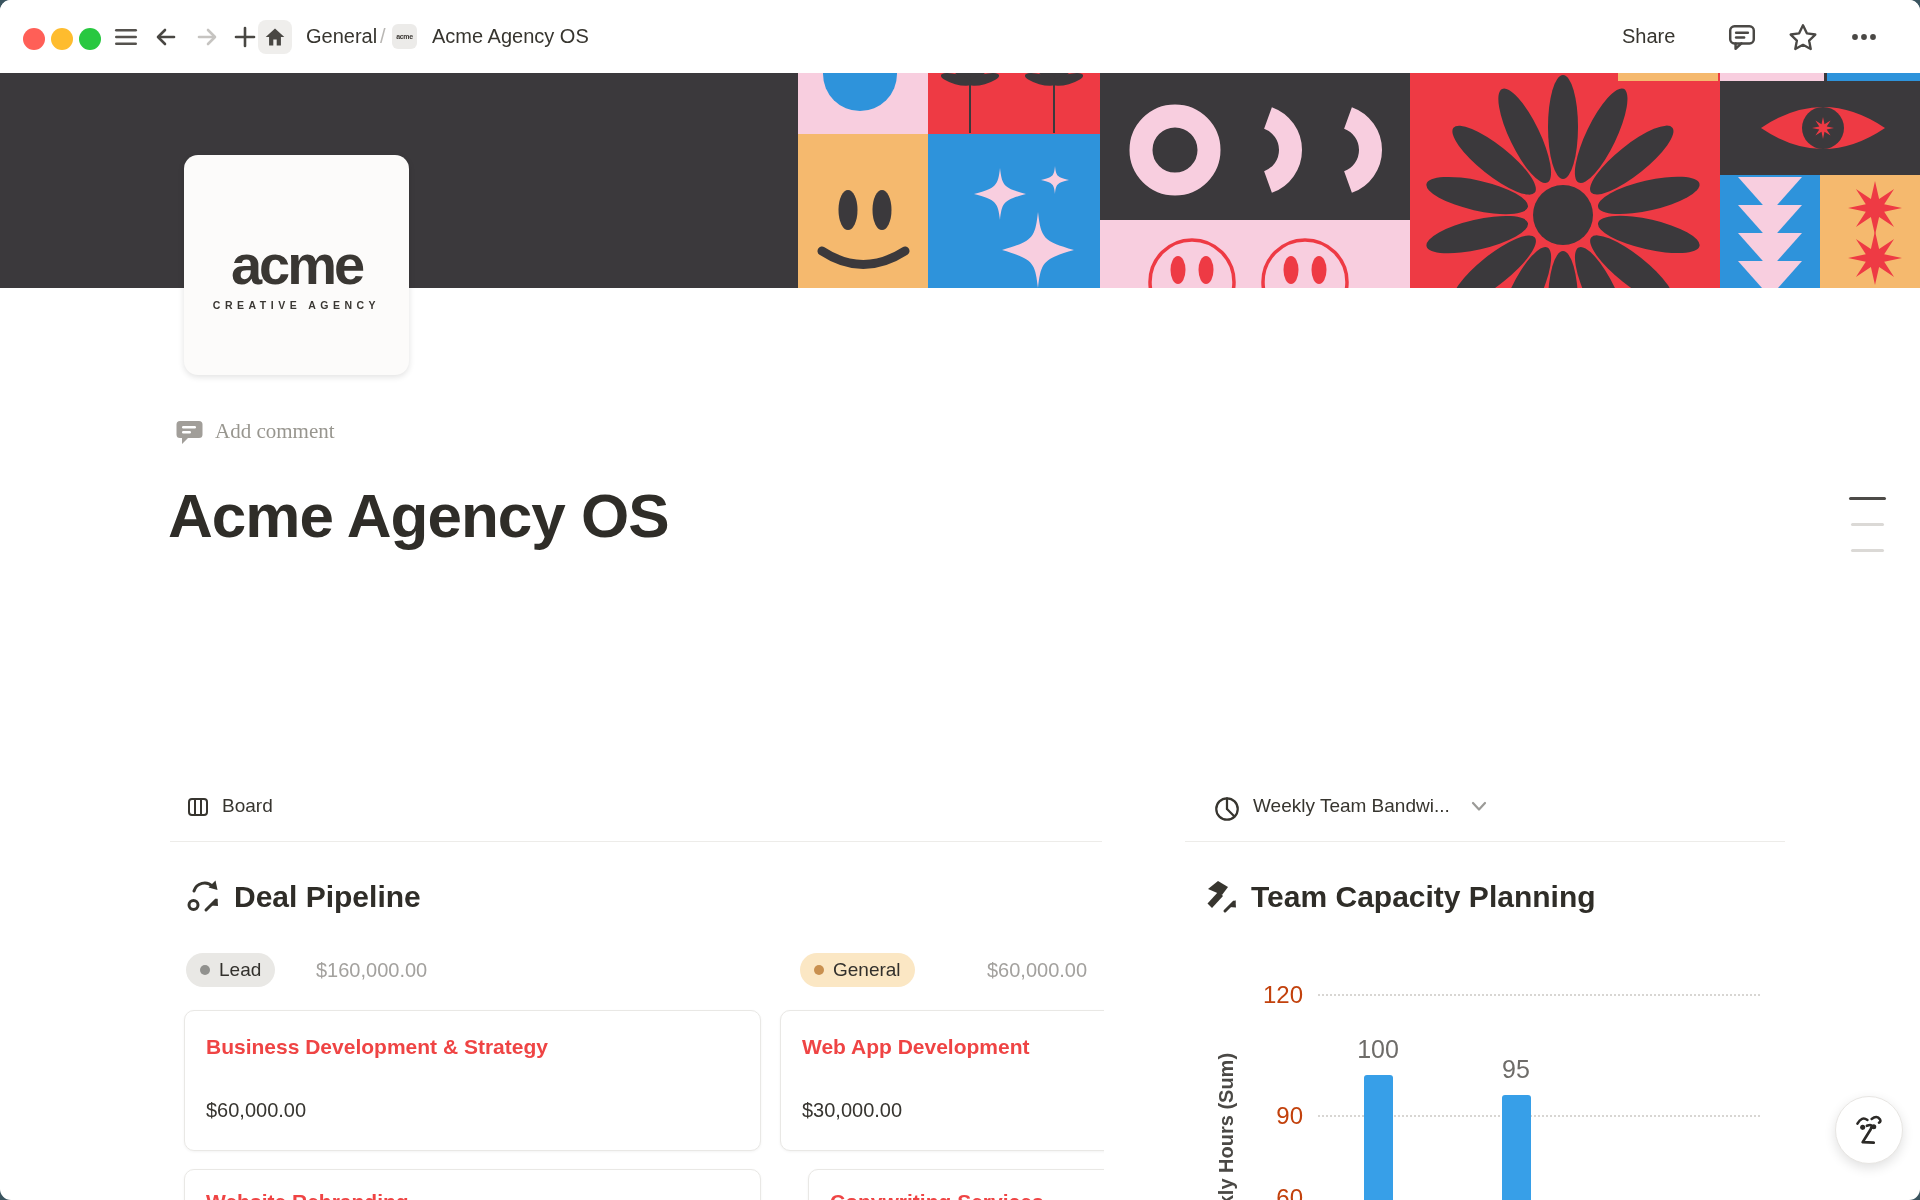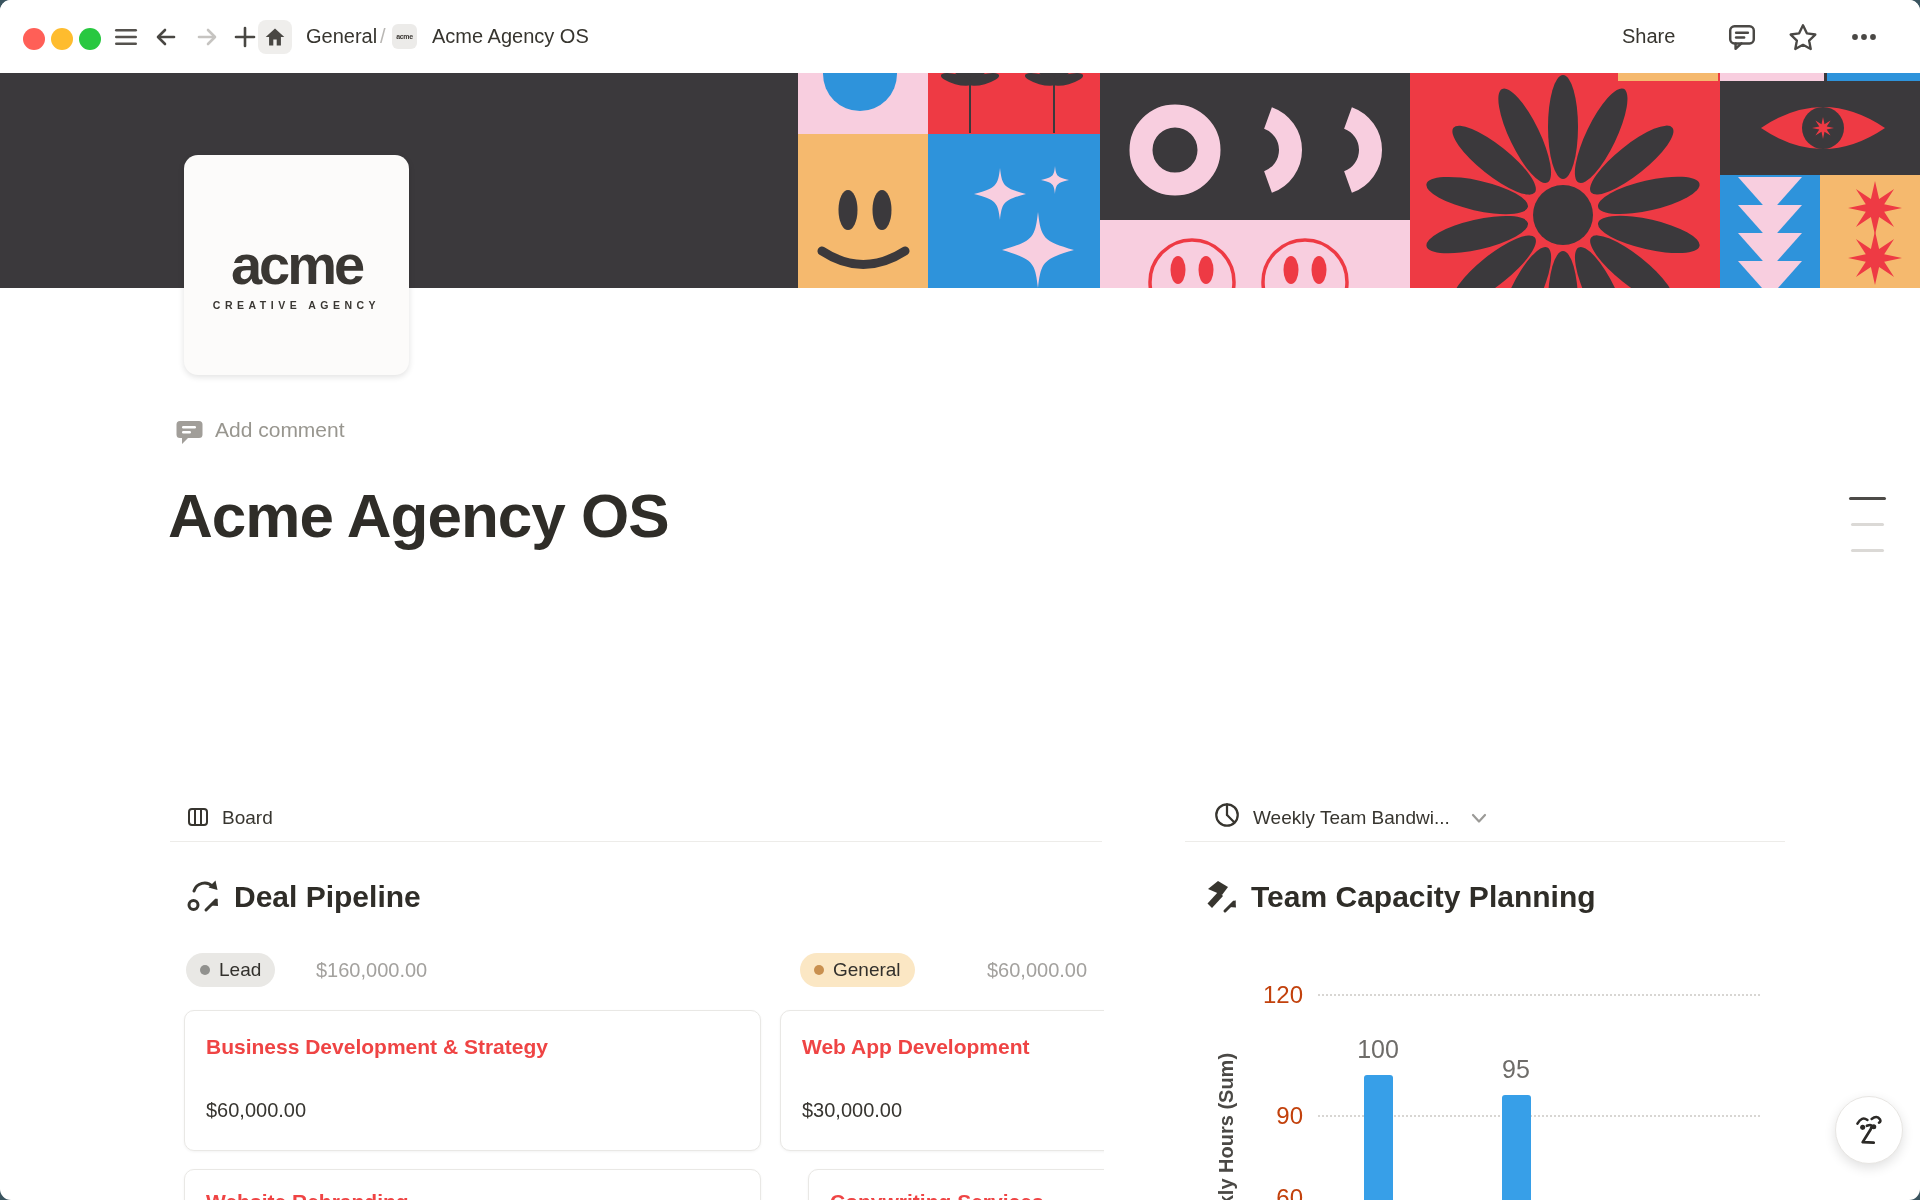--- a/index.html
+++ b/index.html
@@ -14,25 +14,25 @@
   .chip{position:absolute;left:392px;top:24px;width:25px;height:25px;background:#ECEBE9;border-radius:6px;display:flex;align-items:center;justify-content:center;font-size:7px;font-weight:800;color:#3A3733;letter-spacing:-0.3px;}
   .share{position:absolute;left:1622px;top:0;height:73px;line-height:73px;font-size:20px;color:#37352F;}
   
   .cover{position:absolute;left:0;top:73px;width:1920px;height:215px;background:#3B393C;overflow:hidden;}
   .tile{position:absolute;overflow:hidden;}
   
   .logocard{position:absolute;left:184px;top:155px;width:225px;height:220px;background:#FCFBFA;border-radius:14px;box-shadow:0 2px 6px rgba(0,0,0,.12);text-align:center;}
   .logoword{margin-top:82px;font-size:56px;font-weight:800;letter-spacing:-3px;color:#3A3733;line-height:1;}
   .logotag{margin-top:6px;font-size:10.5px;font-weight:600;letter-spacing:4.5px;color:#3A3733;}
   
-  .addcomment{position:absolute;left:176px;top:418px;display:flex;align-items:flex-start;gap:12px;color:#98968F;font-size:21px;}
+  .addcomment{position:absolute;left:176px;top:418px;display:flex;align-items:center;gap:12px;color:#98968F;font-size:21px;font-family:Liberation Serif, serif;}
   .pagetitle{position:absolute;left:168px;top:480px;font-size:62px;font-weight:700;color:#2F2D28;letter-spacing:-1px;}
   .callout{position:absolute;left:170px;top:606px;width:1610px;height:144px;background:#F7F7F5;border-radius:8px;}
   .callout-text{position:absolute;left:40px;top:34px;width:1320px;font-size:23px;line-height:38px;color:#37352F;}
-  .tabrow{position:absolute;display:flex;align-items:flex-end;gap:12px;font-size:19px;font-weight:500;color:#37352F;}
+  .tabrow{position:absolute;display:flex;align-items:flex-start;gap:12px;font-size:19px;font-weight:500;color:#37352F;}
   .divider{position:absolute;height:1px;background:#EDECE9;}
   .secheading{position:absolute;display:flex;align-items:flex-end;gap:12px;font-size:30px;font-weight:700;color:#2F2D28;}
   
   .board-clip{position:absolute;left:170px;top:940px;width:934px;height:260px;overflow:hidden;}
   .pill{position:absolute;height:34px;border-radius:17px;display:flex;align-items:center;gap:9px;padding:0 14px;box-sizing:border-box;font-size:19px;font-weight:500;color:#32302C;}
   .pill .dot{width:10px;height:10px;border-radius:50%;}
   .colsum{position:absolute;font-size:20px;color:#A3A19E;line-height:34px;white-space:nowrap;}
   .card{position:absolute;width:577px;background:#ffffff;border:1px solid #E9E8E5;border-radius:10px;box-shadow:0 1px 3px rgba(0,0,0,.05);box-sizing:border-box;}
   .card-title{position:absolute;left:21px;top:24px;font-size:21px;font-weight:600;color:#ef4444;white-space:nowrap;}
   .card-amt{position:absolute;left:21px;top:88px;font-size:20px;color:#373530;white-space:nowrap;}

